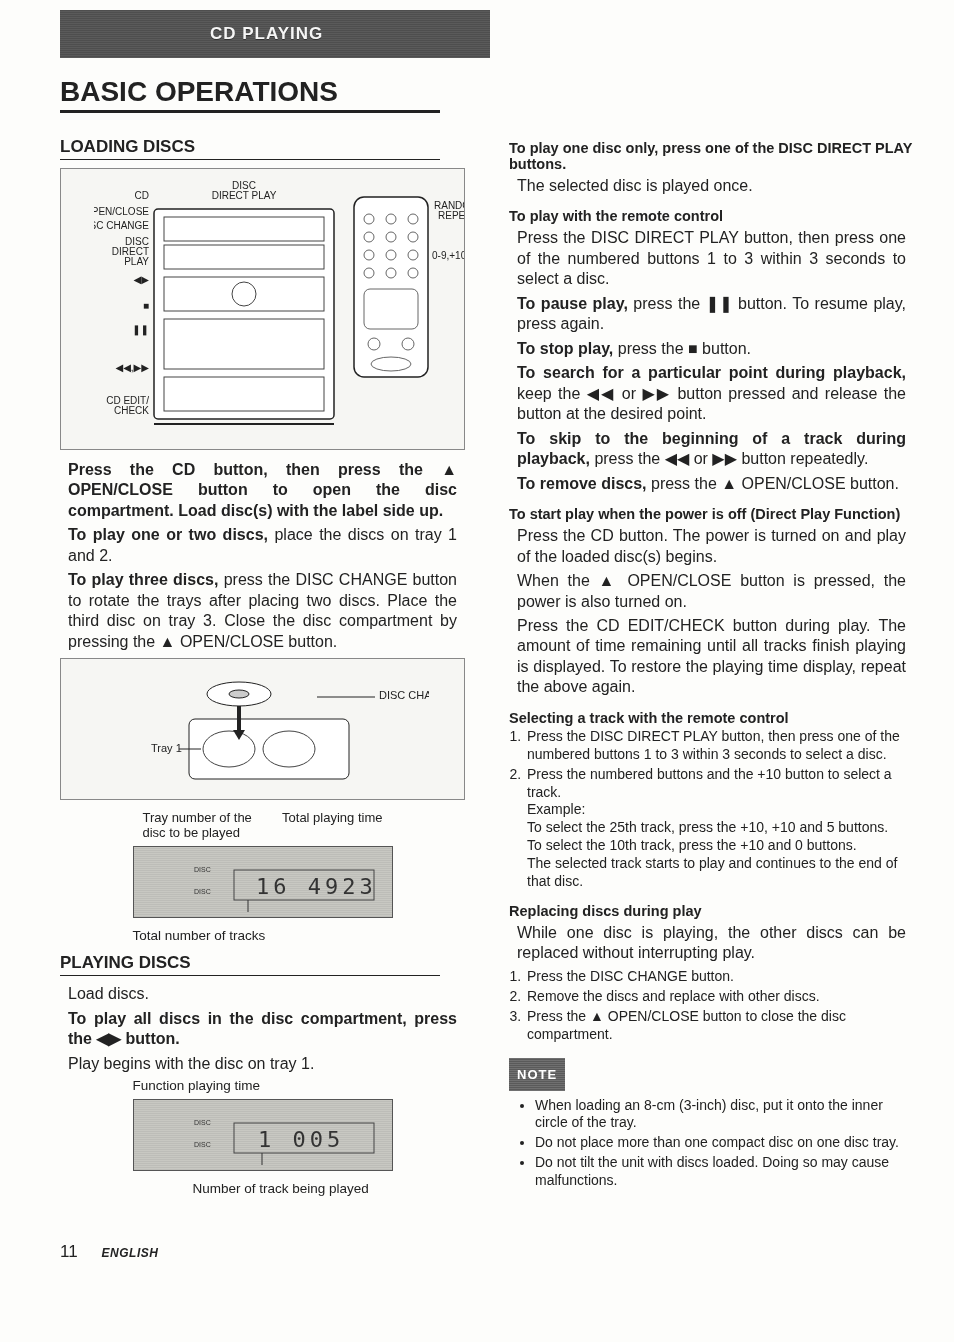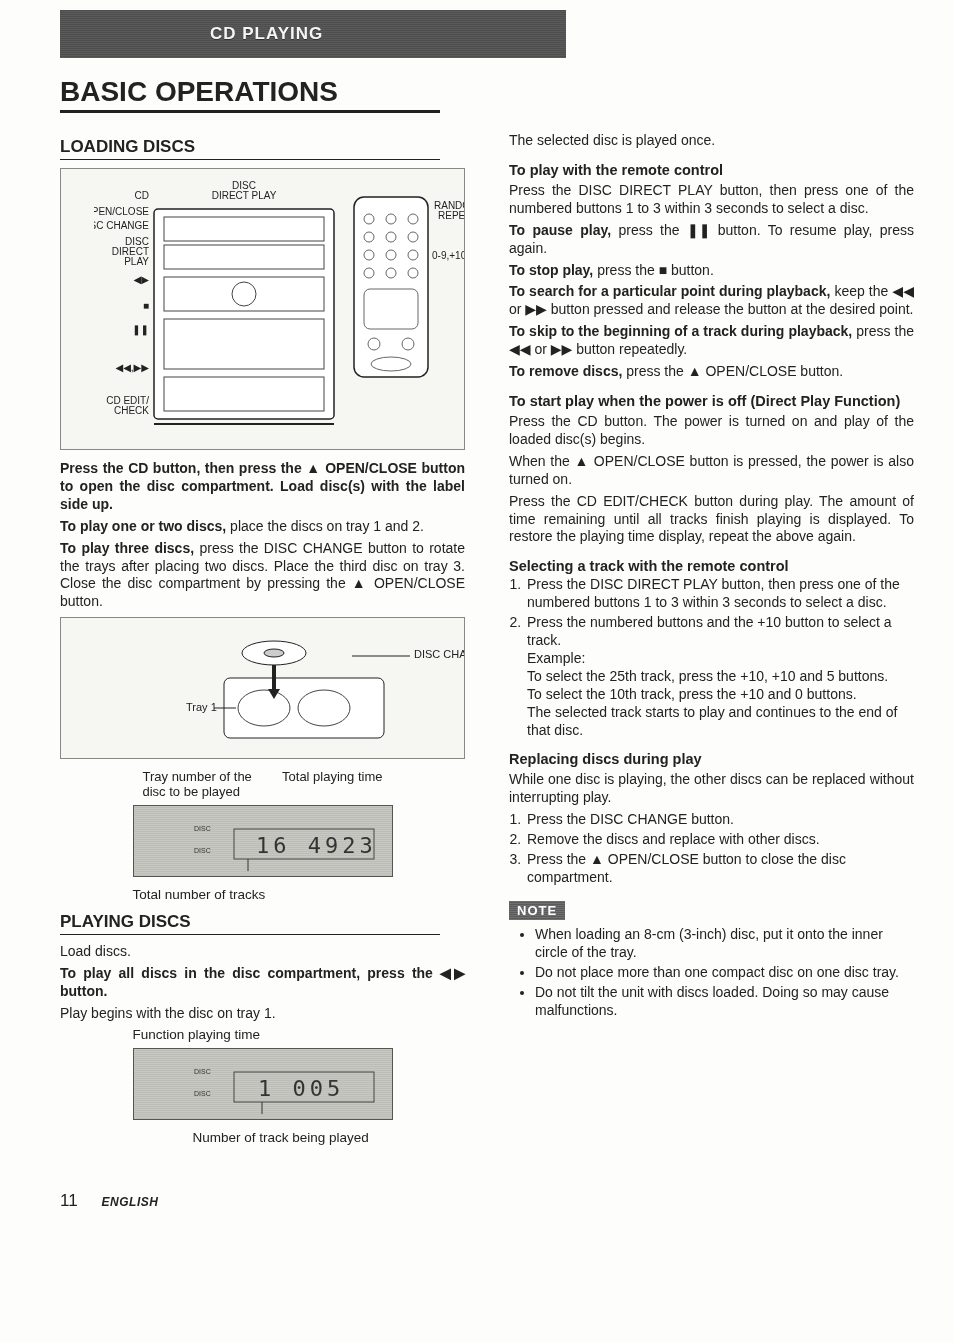--- a/index.html
+++ b/index.html
@@ -9,21 +9,21 @@
     font-family: Arial, Helvetica, sans-serif;
     color: #222;
     width: 954px;
   }
   .page {
     width: 954px;
     padding: 10px 40px 30px 60px;
     box-sizing: border-box;
   }
   .header-bar {
-    width: 506px;
+    width: 430px;
     height: 48px;
     background: #555;
     background-image: repeating-linear-gradient(0deg, #5a5a5a, #5a5a5a 1px, #4e4e4e 1px, #4e4e4e 2px);
     display: flex;
     align-items: center;
     padding-left: 150px;
     box-sizing: border-box;
     margin-bottom: 12px;
   }
   .header-bar span {
@@ -64,36 +64,36 @@
     border-top: 1.5px solid #222;
     margin: 2px 0 8px 0;
     width: 380px;
   }
   .diagram-box {
     border: 1px solid #888;
     background: #f6f6f3;
     height: 280px;
     display:flex;
     align-items:center;
-    justify-content:flex-end;
+    justify-content:center;
     color:#666;
     font-size:11px;
     margin: 6px 0 10px 0;
     padding-left: 32px;
   }
   .diagram-box.small { height: 140px; }
   .diagram-box.lcd {
     height: 70px;
     background: repeating-linear-gradient(0deg, #bdbdb8, #bdbdb8 1px, #c8c8c2 1px, #c8c8c2 2px);
     border: 1px solid #555;
   }
   .p {
-    font-size: 14px;
+    font-size: 16px;
     line-height: 1.28;
-    margin: 4px 0;
+    margin: 4px 8px;
     text-align: justify;
   }
   .p b { font-weight: bold; }
   .caption {
     font-size: 13.5px;
     text-align: left;
     margin: 2px 0 6px 0;
   }
   .caption.left { text-align: left; }
   .subhead {
@@ -108,21 +108,21 @@
     line-height: 1.28;
   }
   ol.steps li { margin-bottom: 2px; padding-left: 2px; }
   .note-tag {
     display: inline-block;
     background: #666;
     background-image: repeating-linear-gradient(0deg, #707070, #707070 1px, #5a5a5a 1px, #5a5a5a 2px);
     color: #fff;
     font-weight: bold;
     font-size: 13px;
-    padding: 2px 8px;
+    padding: 9px 8px;
     margin: 10px 0 4px 0;
     letter-spacing: 1px;
   }
   ul.bullets {
     margin: 2px 12px;
     padding-left: 14px;
     font-size: 14px;
     line-height: 1.28;
   }
   ul.bullets li { margin-bottom: 2px; }
@@ -263,20 +263,21 @@
             <line x1="96" y1="48" x2="96" y2="68" stroke="#333"></line>
           </svg>
         </div>
         <div class="caption left" style="padding-left:60px">Number of track being played</div>
       </div>
 
     </div>
 
     <div class="col" style="padding-top:58px">
 
+      <div class="subhead">To play one disc only, press one of the DISC DIRECT PLAY buttons.</div>
       <p class="p">The selected disc is played once.</p>
 
       <div class="subhead">To play with the remote control</div>
       <p class="p">Press the DISC DIRECT PLAY button, then press one of the numbered buttons 1 to 3 within 3 seconds to select a disc.</p>
 
       <p class="p"><b>To pause play,</b><span> press the ❚❚ button. To resume play, press again.</span></p>
       <p class="p"><b>To stop play,</b><span> press the ■ button.</span></p>
       <p class="p"><b>To search for a particular point during playback,</b><span> keep the ◀◀ or ▶▶ button pressed and release the button at the desired point.</span></p>
       <p class="p"><b>To skip to the beginning of a track during playback,</b><span> press the ◀◀ or ▶▶ button repeatedly.</span></p>
       <p class="p"><b>To remove discs,</b><span> press the ▲ OPEN/CLOSE button.</span></p>

